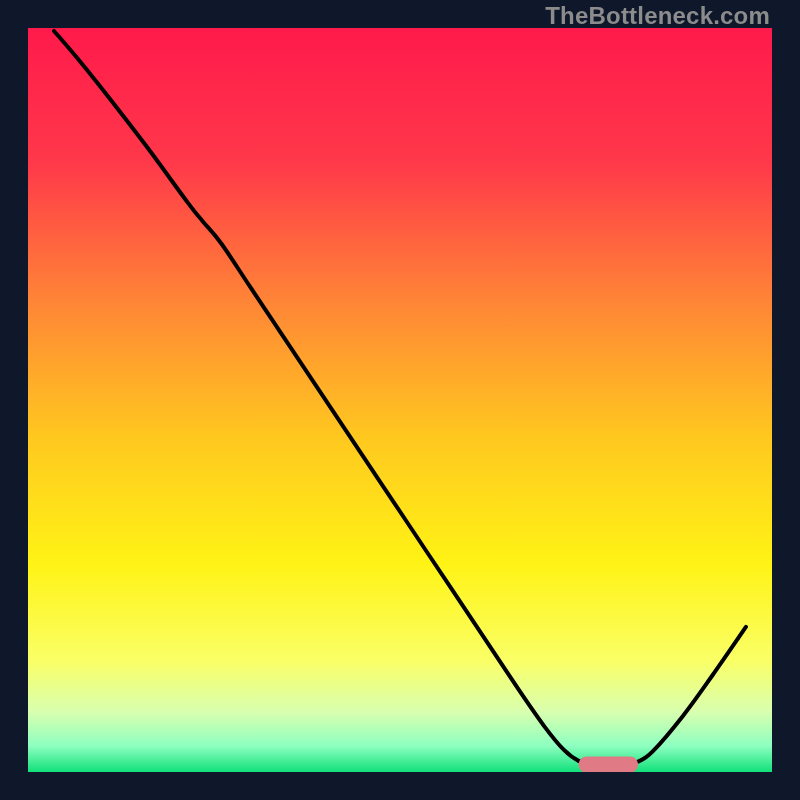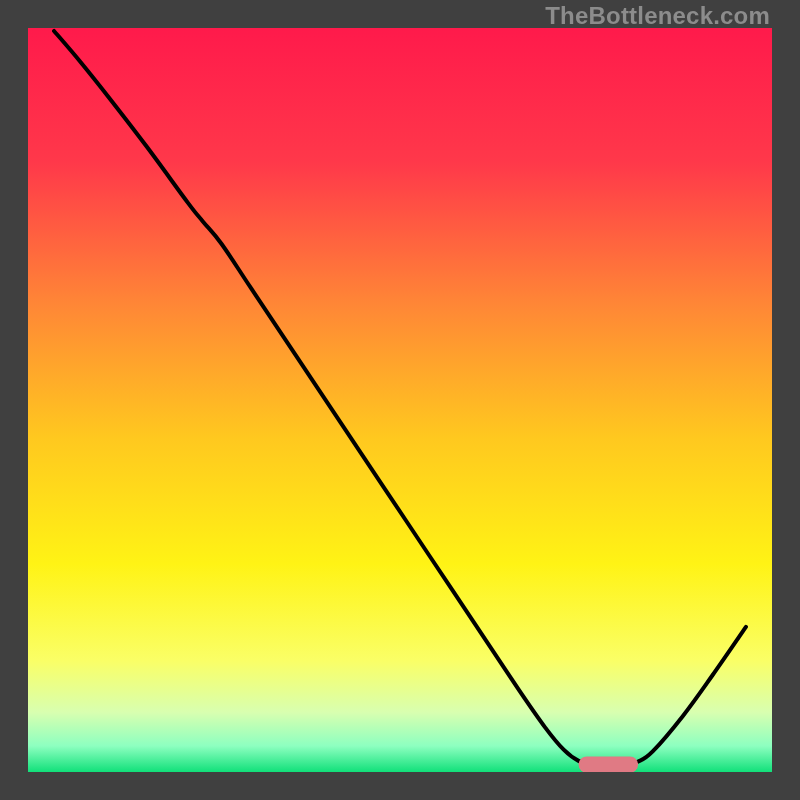--- a/index.html
+++ b/index.html
@@ -9,21 +9,21 @@
     height: 800px;
     background: #000;
     overflow: hidden;
   }
   .frame {
     position: absolute;
     left: 0;
     top: 0;
     width: 800px;
     height: 800px;
-    background: #404040;
+    background: #0f172a;
   }
   .plot {
     position: absolute;
     left: 28px;
     top: 28px;
     width: 744px;
     height: 744px;
     overflow: hidden;
   }
   .watermark {

